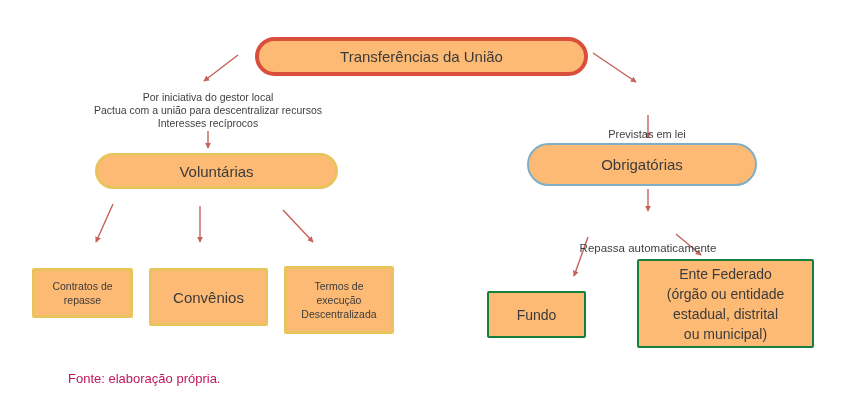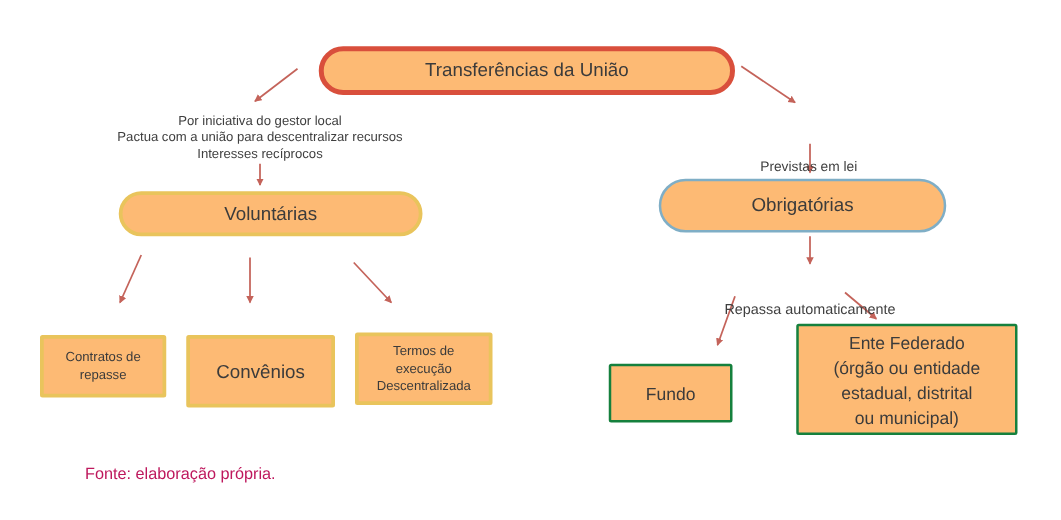--- a/index.html
+++ b/index.html
@@ -35,21 +35,21 @@
     white-space:pre-line;line-height:13px;font-size:10.5px;color:#3f3f3f;
   }
   .note-left{left:48px;top:91px;width:320px;}
   .note-previstas{left:577px;top:99px;width:140px;font-size:11px;margin-top:29px;}
   .note-repassa{left:558px;top:219px;width:180px;font-size:11.5px;margin-top:23px;}
   .rect{border-radius:2px;}
   .rect-yellow{border:3px solid #e9c45c;}
   .rect-blue{border:2px solid #15803d;}
   .box-contratos{left:32px;top:268px;width:101px;height:50px;font-size:10.5px;line-height:14px;}
   .box-convenios{left:149px;top:268px;width:119px;height:58px;font-size:15px;align-items:center;}
-  .box-termos{left:284px;top:266px;width:110px;height:58px;font-size:10.5px;line-height:14px;}
+  .box-termos{left:284px;top:266px;width:110px;height:68px;font-size:10.5px;line-height:14px;}
   .box-fundo{left:487px;top:291px;width:99px;height:47px;font-size:14px;}
   .box-ente{left:637px;top:259px;width:177px;height:89px;font-size:14px;line-height:20px;}
   .multiline{white-space:pre-line;}
   .footer{
     position:absolute;left:32px;top:371px;z-index:2;
     font-size:13px;color:#be185d;margin-left:36px;
   }
 </style>
 </head>
 <body>

